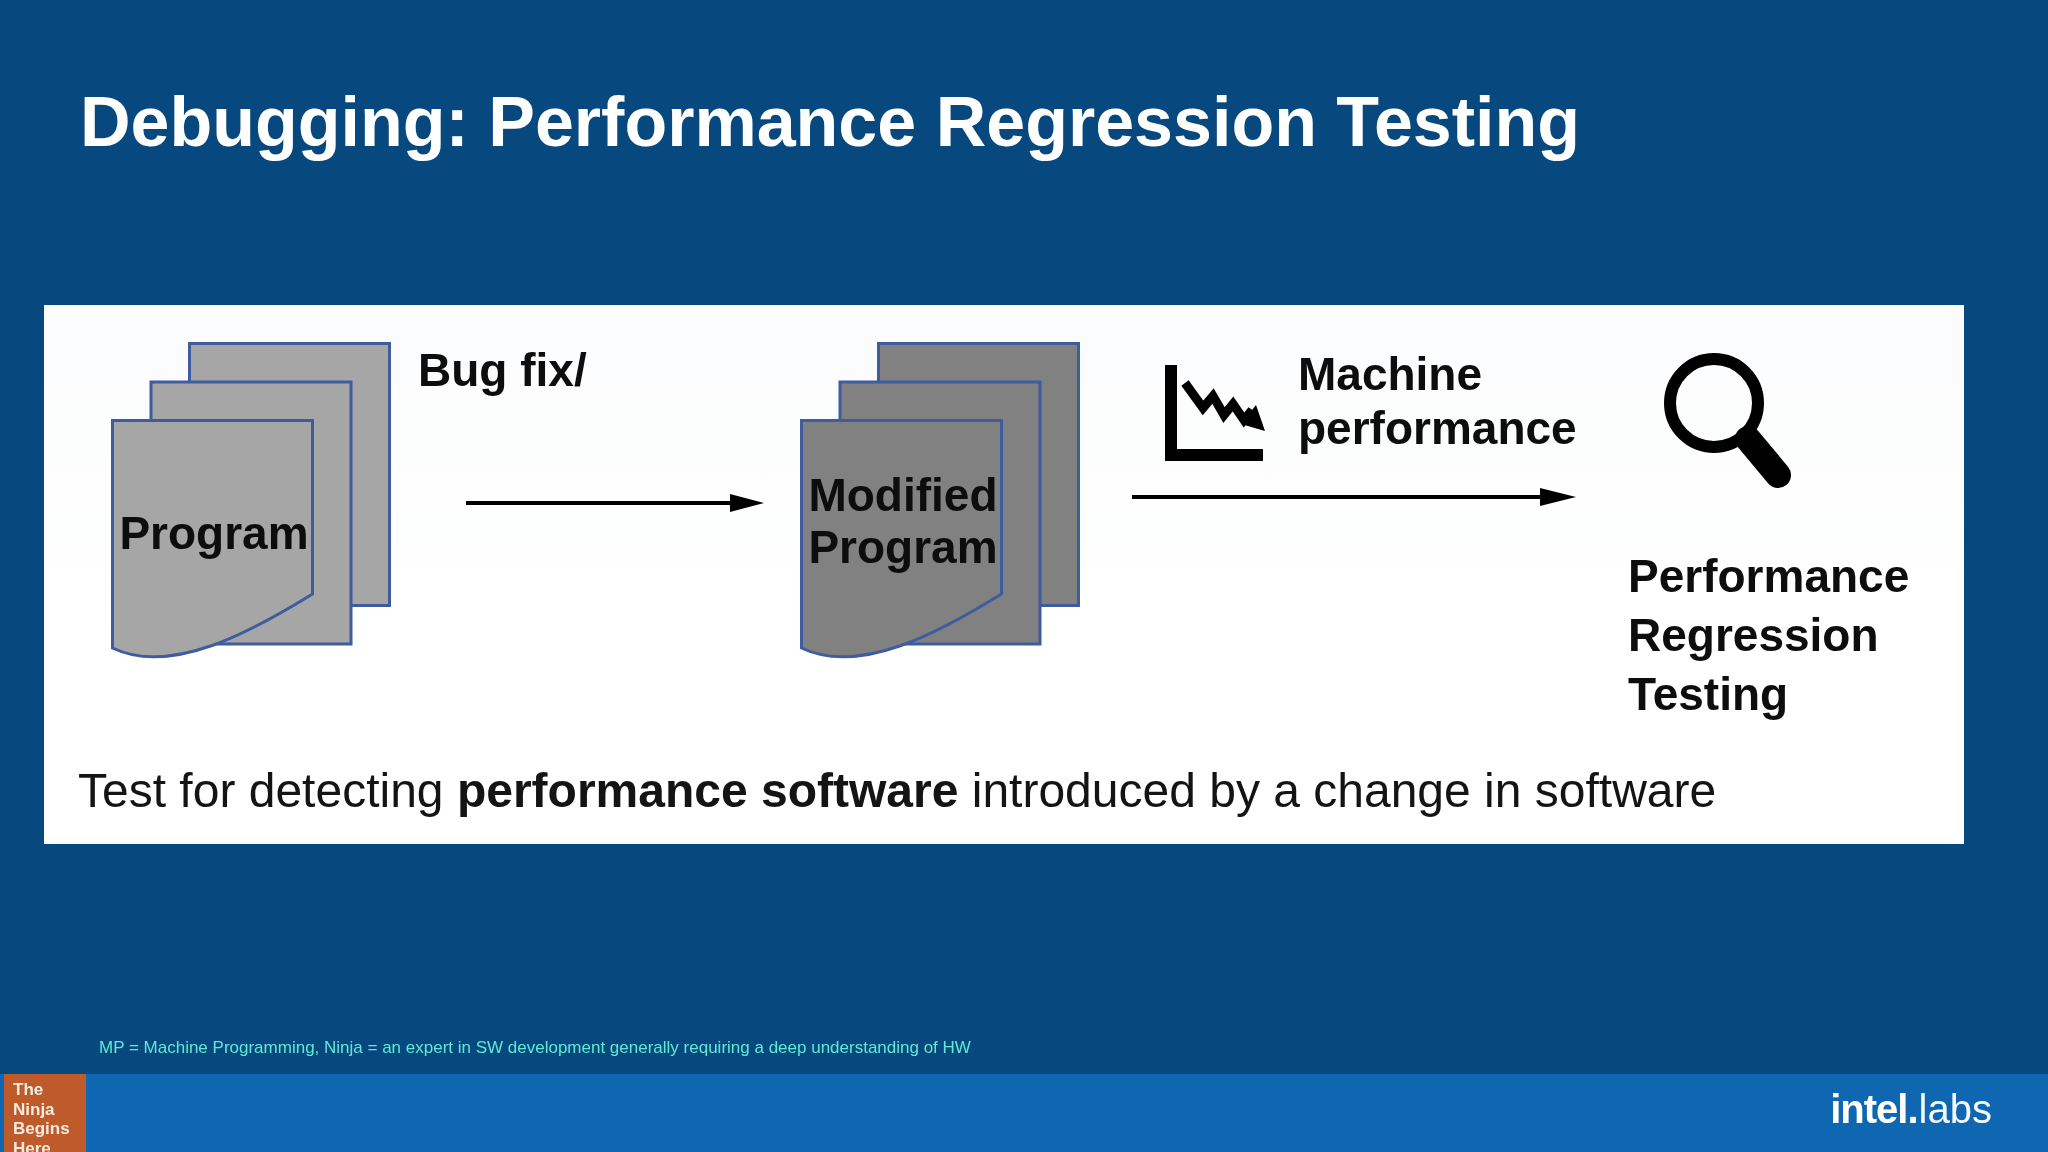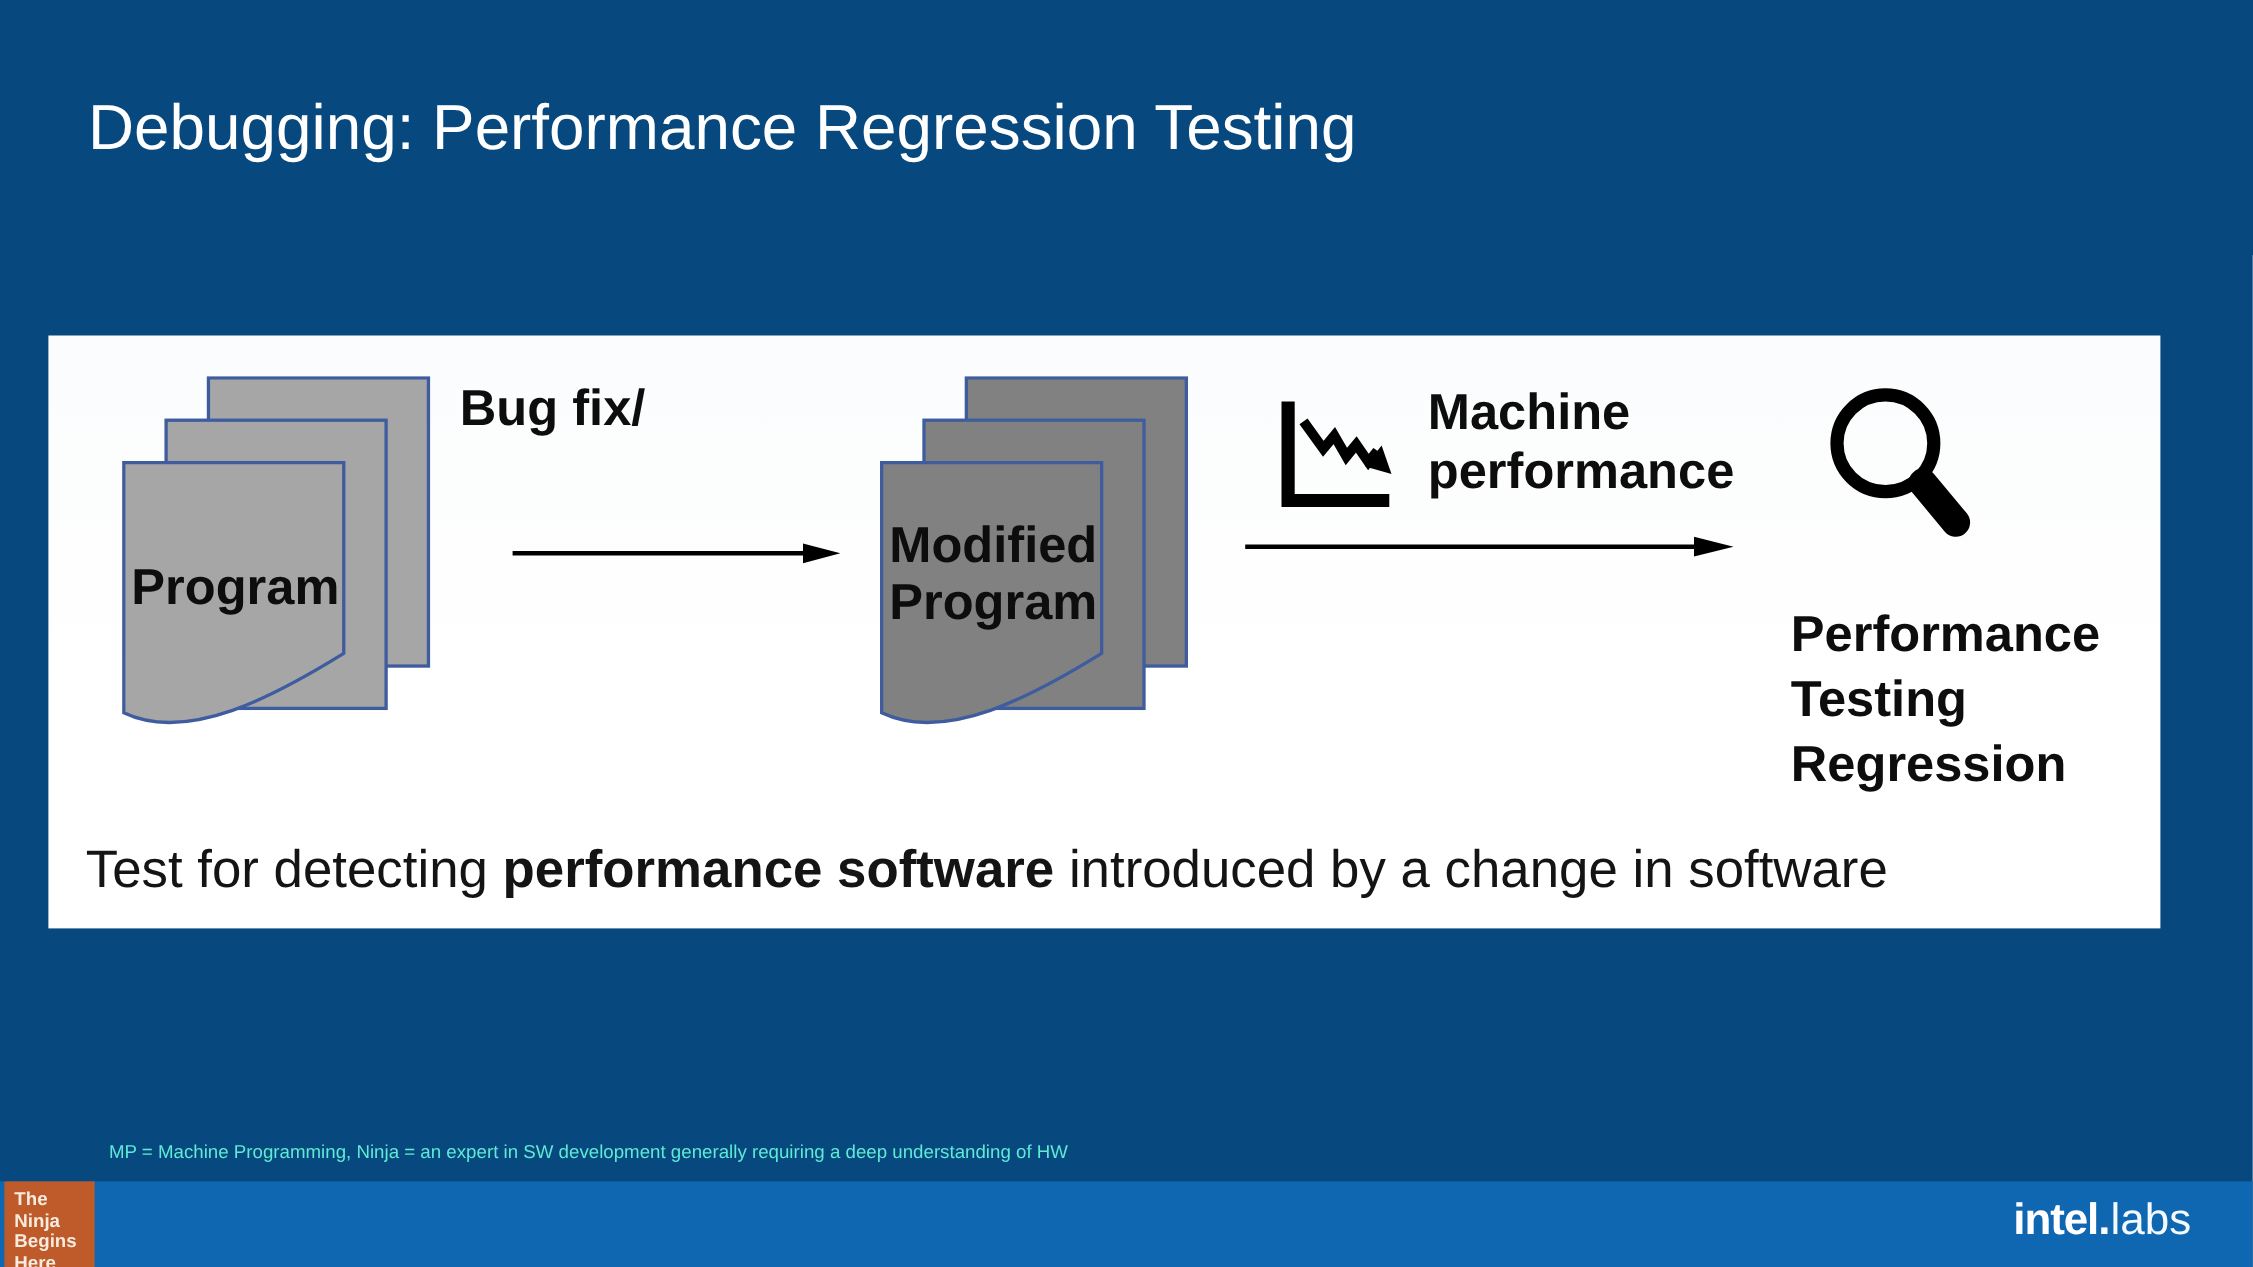--- a/index.html
+++ b/index.html
@@ -11,22 +11,22 @@
   .slide {
     position: relative;
     width: 2048px; height: 1152px;
     background: #07497e;
   }
   .title {
     position: absolute;
     left: 80px; top: 82px;
     margin: 0;
     color: #ffffff;
-    font-size: 58px;
-    font-weight: 400;
+    font-size: 70px;
+    font-weight: 700;
     letter-spacing: 0px;
     white-space: nowrap;
   }
   .panel {
     position: absolute;
     left: 44px; top: 305px;
     width: 1920px; height: 539px;
     background: linear-gradient(180deg, #fbfcfd 0%, #ffffff 60%);
   }
   .abs { position: absolute; }
@@ -160,22 +160,22 @@
       <polygon points="410,3 446,12 410,21" fill="#000000"></polygon>
     </svg>
 
     <svg class="abs" style="left:1608px; top:40px;" width="150" height="168" viewBox="0 0 150 168">
       <circle cx="62" cy="58" r="44" fill="none" stroke="#000000" stroke-width="12"></circle>
       <line x1="96" y1="94" x2="126" y2="130" stroke="#000000" stroke-width="26" stroke-linecap="round"></line>
     </svg>
 
     <div class="abs resultlabel" style="left:1584px; top:242px;">
       <div>Performance</div>
+      <div>Regression</div>
       <div>Testing</div>
-      <div>Regression</div>
     </div>
 
     <div class="caption"><span>Test for detecting </span><span class="b">performance software</span><span> introduced by a change in software</span></div>
 
   </div>
 
   <div class="footnote">MP = Machine Programming, Ninja = an expert in SW development generally requiring a deep understanding of HW</div>
 
   <div class="bar">
     <div class="brand"><span class="intel">intel</span><span class="dot">.</span><span class="labs">labs</span></div>

